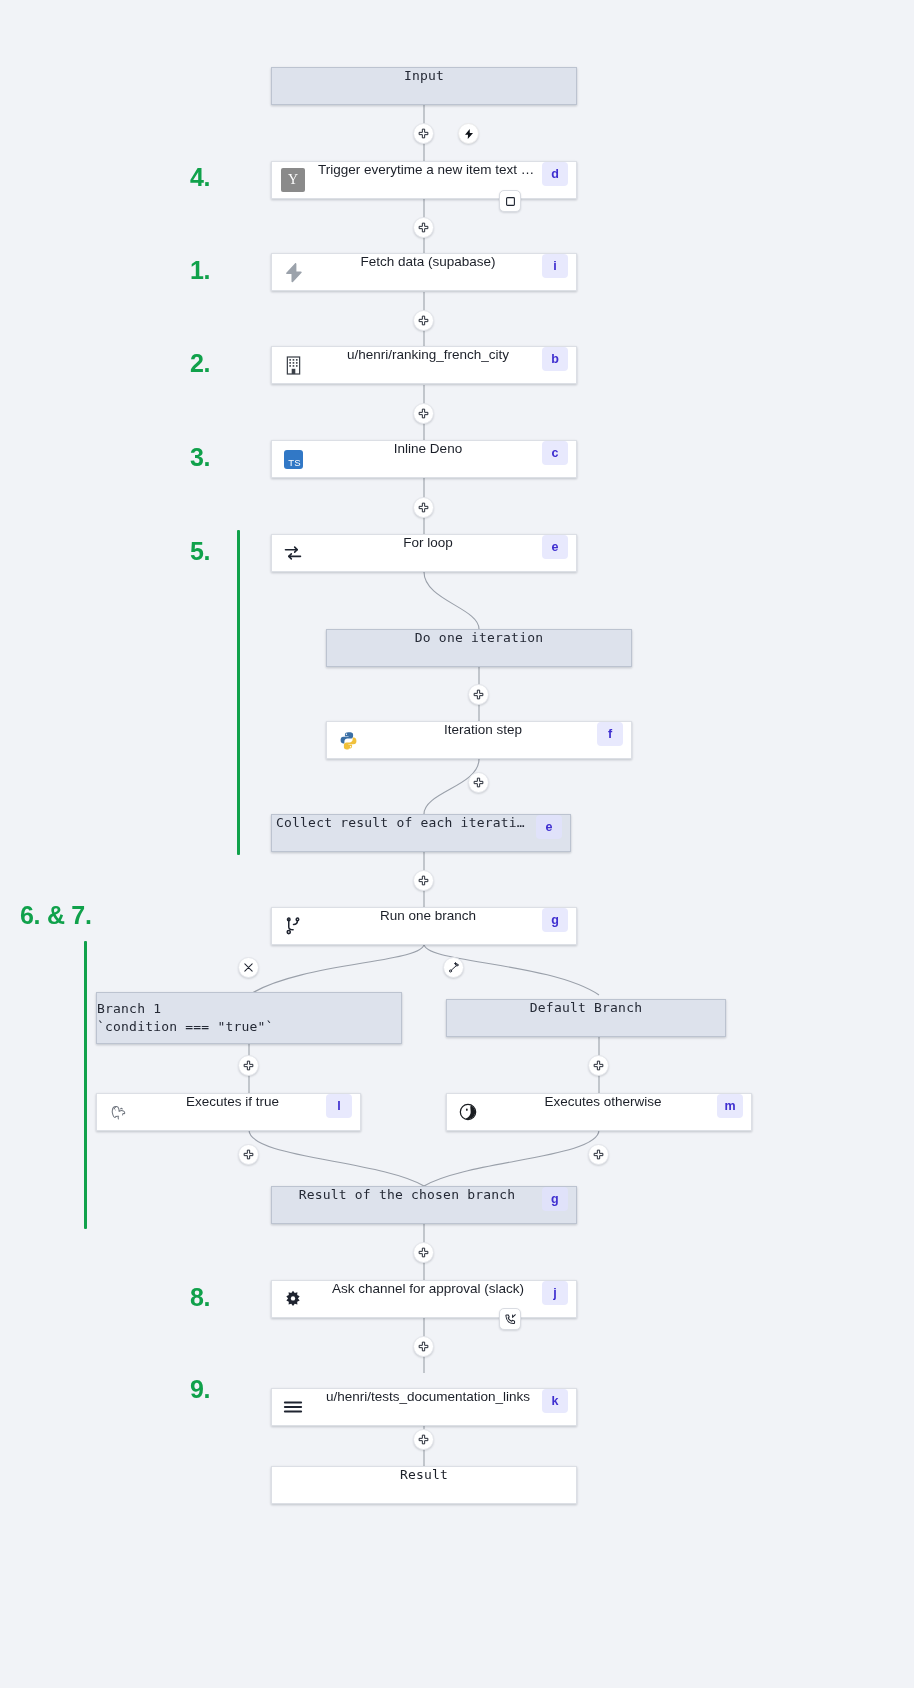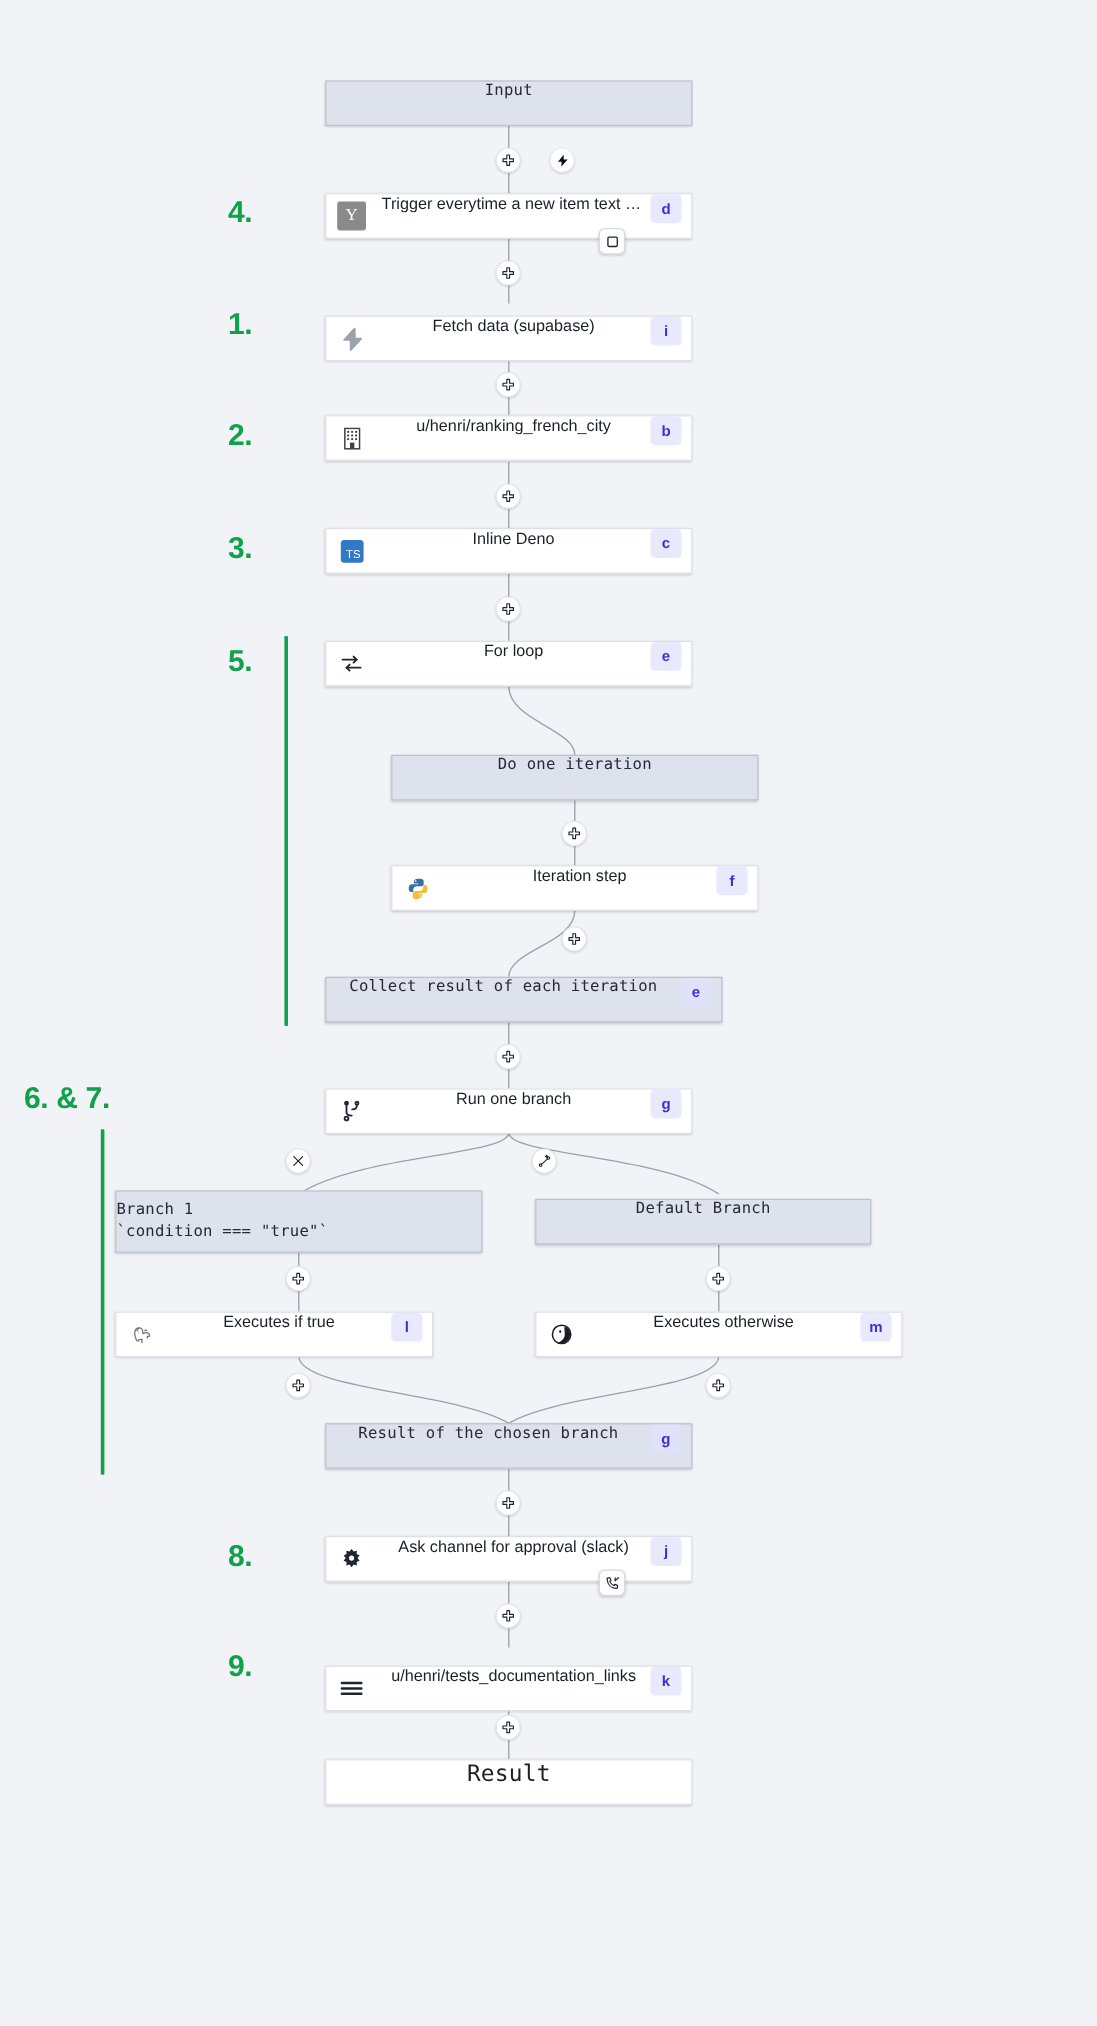--- a/index.html
+++ b/index.html
@@ -59,21 +59,21 @@
     height: 52px;
     flex-direction: column;
     justify-content: center;
     line-height: 1.35;
   }
   .node.plainresult {
     background: #ffffff;
     border: 1px solid #dcdfe5;
     height: 38px;
     font-family: "DejaVu Sans Mono", "Liberation Mono", monospace;
-    font-size: 19px;
+    font-size: 13px;
     justify-content: center;
     letter-spacing: .2px;
   }
 
   .node .icon-slot {
     width: 42px;
     min-width: 42px;
     height: 100%;
     display: flex;
     align-items: center;
@@ -260,21 +260,21 @@
       <rect x="3.5" y="3.5" width="17" height="17" rx="2" fill="none" stroke="#1f2430" stroke-width="2.4"></rect>
     </svg>
   </div>
 
   <div class="handle" style="left:413px; top:217px;">
     <svg class="icn" width="11" height="11" viewBox="0 0 24 24">
       <path d="M9.5 2.5h5v7h7v5h-7v7h-5v-7h-7v-5h7z" fill="none" stroke="#1f2430" stroke-width="2.1" stroke-linejoin="round"></path>
     </svg>
   </div>
 
-  <div class="node module" style="left:271px; top:263px; width:306px;">
+  <div class="node module" style="left:271px; top:253px; width:306px;">
     <span class="icon-slot">
       <svg class="icn" width="21" height="21" viewBox="0 0 24 24">
         <path d="M13.6 1.6L3.8 12.2c-.5.6-.1 1.5.7 1.5h5.2v8.6c0 .9 1.1 1.3 1.7.6l9.8-10.6c.5-.6.1-1.5-.7-1.5h-5.2V2.2c0-.9-1.1-1.3-1.7-.6z" fill="#9ba2ab"></path>
       </svg>
     </span>
     <span class="label">Fetch data (supabase)</span>
     <span class="badge">i</span>
   </div>
 
   <div class="handle" style="left:413px; top:310px;">
@@ -360,21 +360,21 @@
     <span class="label">Iteration step</span>
     <span class="badge">f</span>
   </div>
 
   <div class="handle" style="left:468px; top:772px;">
     <svg class="icn" width="11" height="11" viewBox="0 0 24 24">
       <path d="M9.5 2.5h5v7h7v5h-7v7h-5v-7h-7v-5h7z" fill="none" stroke="#1f2430" stroke-width="2.1" stroke-linejoin="round"></path>
     </svg>
   </div>
 
-  <div class="node virtual" style="left:271px; top:814px; width:331px;">
+  <div class="node virtual" style="left:271px; top:814px; width:300px;">
     <span class="label">Collect result of each iteration</span>
     <span class="badge">e</span>
   </div>
 
   <div class="handle" style="left:413px; top:870px;">
     <svg class="icn" width="11" height="11" viewBox="0 0 24 24">
       <path d="M9.5 2.5h5v7h7v5h-7v7h-5v-7h-7v-5h7z" fill="none" stroke="#1f2430" stroke-width="2.1" stroke-linejoin="round"></path>
     </svg>
   </div>
 

